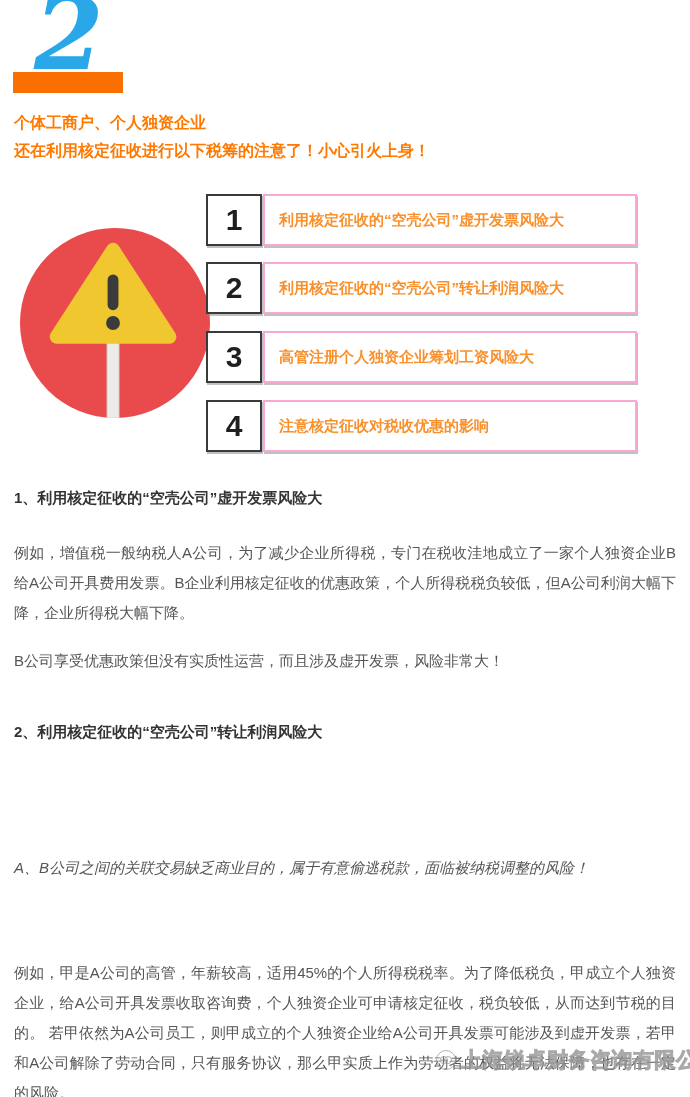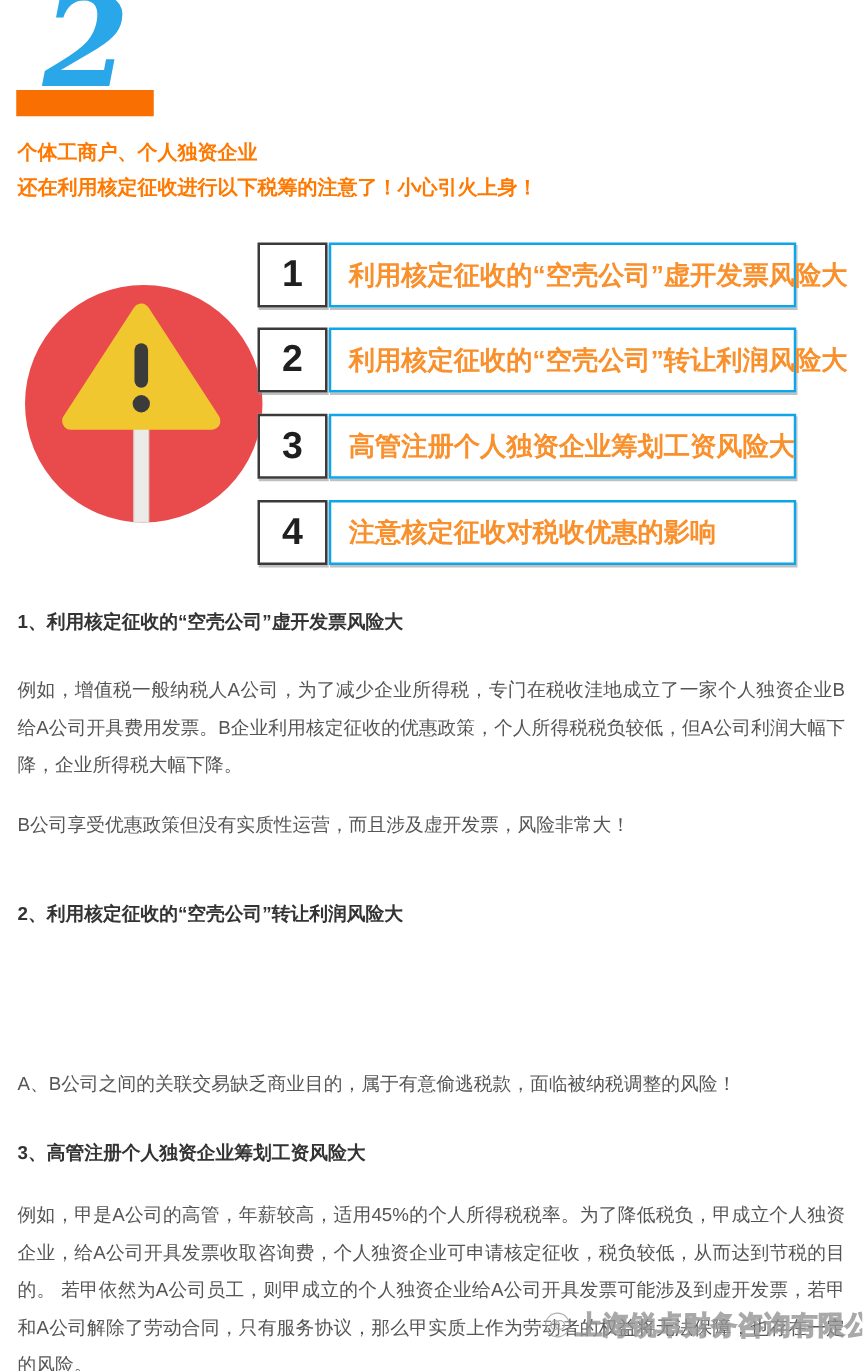--- a/index.html
+++ b/index.html
@@ -26,37 +26,37 @@
   }
   .sign-svg{position:absolute;left:20px;top:40px;width:190px;height:190px;}
   .num-box{
     position:absolute;left:206px;width:56px;height:52px;box-sizing:border-box;
     background:#ffffff;border:2px solid #3a3a3a;box-shadow:1px 2px 0 rgba(140,140,140,.55);
     display:flex;align-items:center;justify-content:center;
     font-size:30px;font-weight:bold;color:#1f1f1f;
   }
   .label-box{
     position:absolute;left:263px;width:374px;height:52px;box-sizing:border-box;
-    background:#ffffff;border:2px solid #0ea5e9;box-shadow:1px 2px 0 rgba(140,140,140,.55);
+    background:#ffffff;border:2px solid #f9a8d4;box-shadow:1px 2px 0 rgba(140,140,140,.55);
     display:flex;align-items:center;padding-left:14px;
-    font-size:21px;font-weight:bold;color:#f9902c;white-space:nowrap;
+    font-size:15px;font-weight:bold;color:#f9902c;white-space:nowrap;
   }
   .row1{top:6px;}  .row2{top:74px;}  .row3{top:143px;}  .row4{top:212px;}
   
   .sec-h{
     position:absolute;left:14px;width:662px;
     font-size:15px;font-weight:bold;line-height:24px;color:#333333;
   }
   .sec-p{
     position:absolute;left:14px;width:662px;
     font-size:15px;line-height:30px;color:#555555;
     text-align:justify;
   }
   .h1{top:486px;} .p1a{top:538px;} .p1b{top:646px;}
-  .h2{top:698px;margin-top:22px;} .p2a{top:748px;} .p2b{top:853px;}
+  .h2{top:698px;margin-top:22px;} .p2a{top:748px;} .p2b{top:853px;font-style:italic;}
   .h3{top:911px;} .p3a{top:958px;}
   
   .watermark{
     position:absolute;left:436px;top:1046px;display:flex;align-items:center;gap:5px;
     opacity:.8;pointer-events:none;z-index:5;
   }
   .wm-icon{
     width:20px;height:20px;border-radius:50%;border:1.5px solid #9b9b9b;
     box-sizing:border-box;position:relative;background:rgba(255,255,255,.15);
   }
@@ -110,21 +110,20 @@
     <div class="label-box row4">注意核定征收对税收优惠的影响</div>
   </div>
 
   <div class="sec-h h1">1、利用核定征收的“空壳公司”虚开发票风险大</div>
   <div class="sec-p p1a">例如，增值税一般纳税人A公司，为了减少企业所得税，专门在税收洼地成立了一家个人独资企业B给A公司开具费用发票。B企业利用核定征收的优惠政策，个人所得税税负较低，但A公司利润大幅下降，企业所得税大幅下降。</div>
   <div class="sec-p p1b">B公司享受优惠政策但没有实质性运营，而且涉及虚开发票，风险非常大！</div>
 
   <div class="sec-h h2">2、利用核定征收的“空壳公司”转让利润风险大</div>
   <div class="sec-p p2b">A、B公司之间的关联交易缺乏商业目的，属于有意偷逃税款，面临被纳税调整的风险！</div>
 
-  <div class="sec-h h3">3、高管注册个人独资企业筹划工资风险大</div>
   <div class="sec-p p3a">例如，甲是A公司的高管，年薪较高，适用45%的个人所得税税率。为了降低税负，甲成立个人独资企业，给A公司开具发票收取咨询费，个人独资企业可申请核定征收，税负较低，从而达到节税的目的。 若甲依然为A公司员工，则甲成立的个人独资企业给A公司开具发票可能涉及到虚开发票，若甲和A公司解除了劳动合同，只有服务协议，那么甲实质上作为劳动者的权益将无法保障，也存在一定的风险。</div>
 
   <div class="watermark">
     <div class="wm-icon"></div>
     <div class="wm-text">上海锐卓财务咨询有限公司</div>
   </div>
 
 </div>
 
 </body></html>

